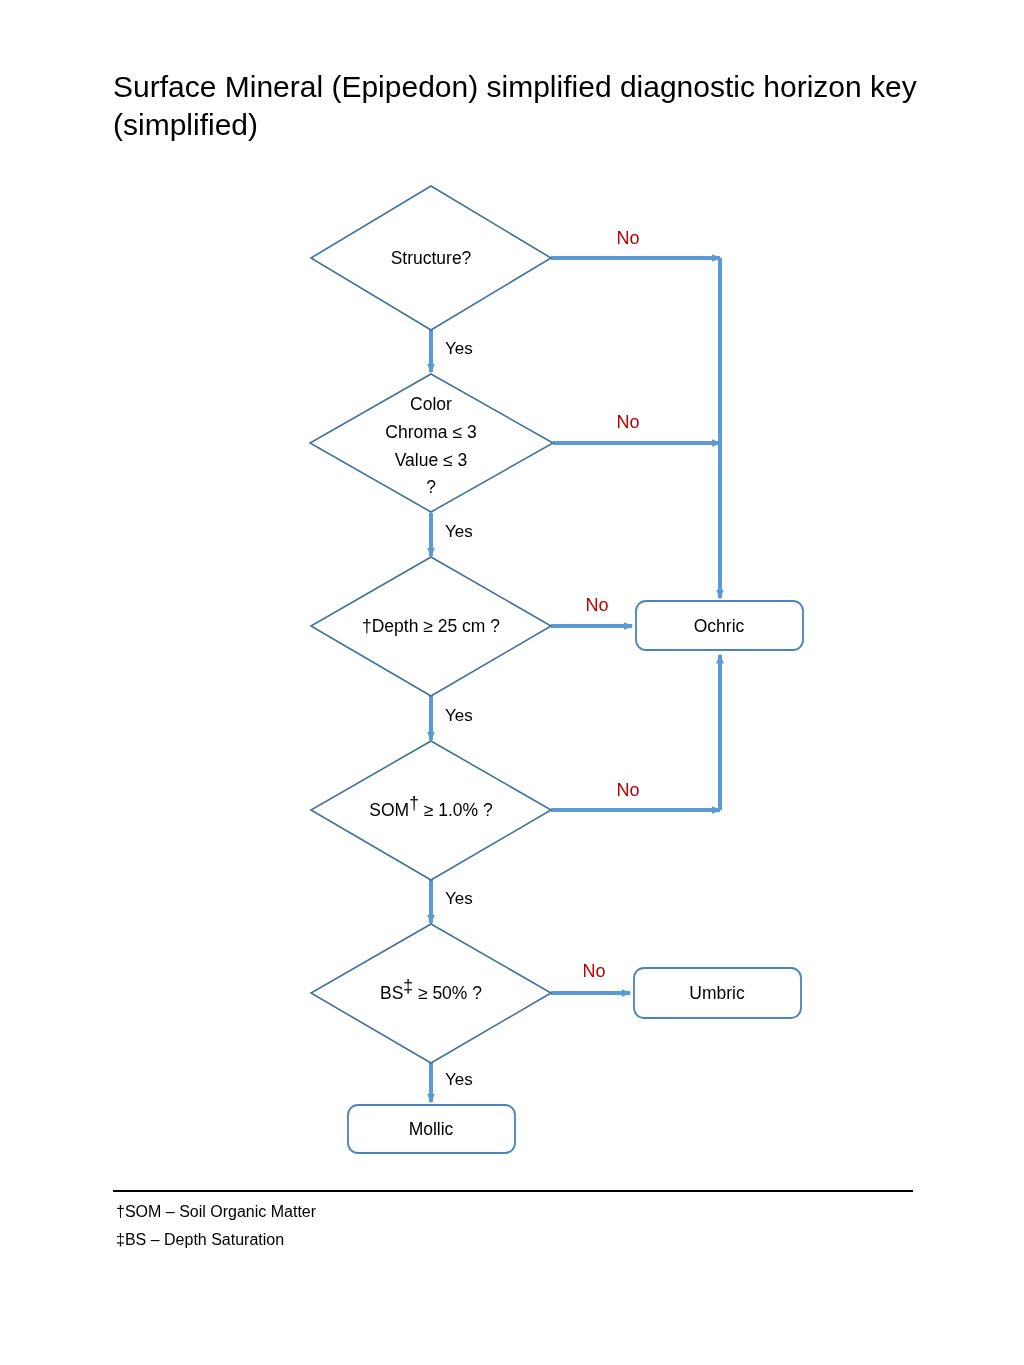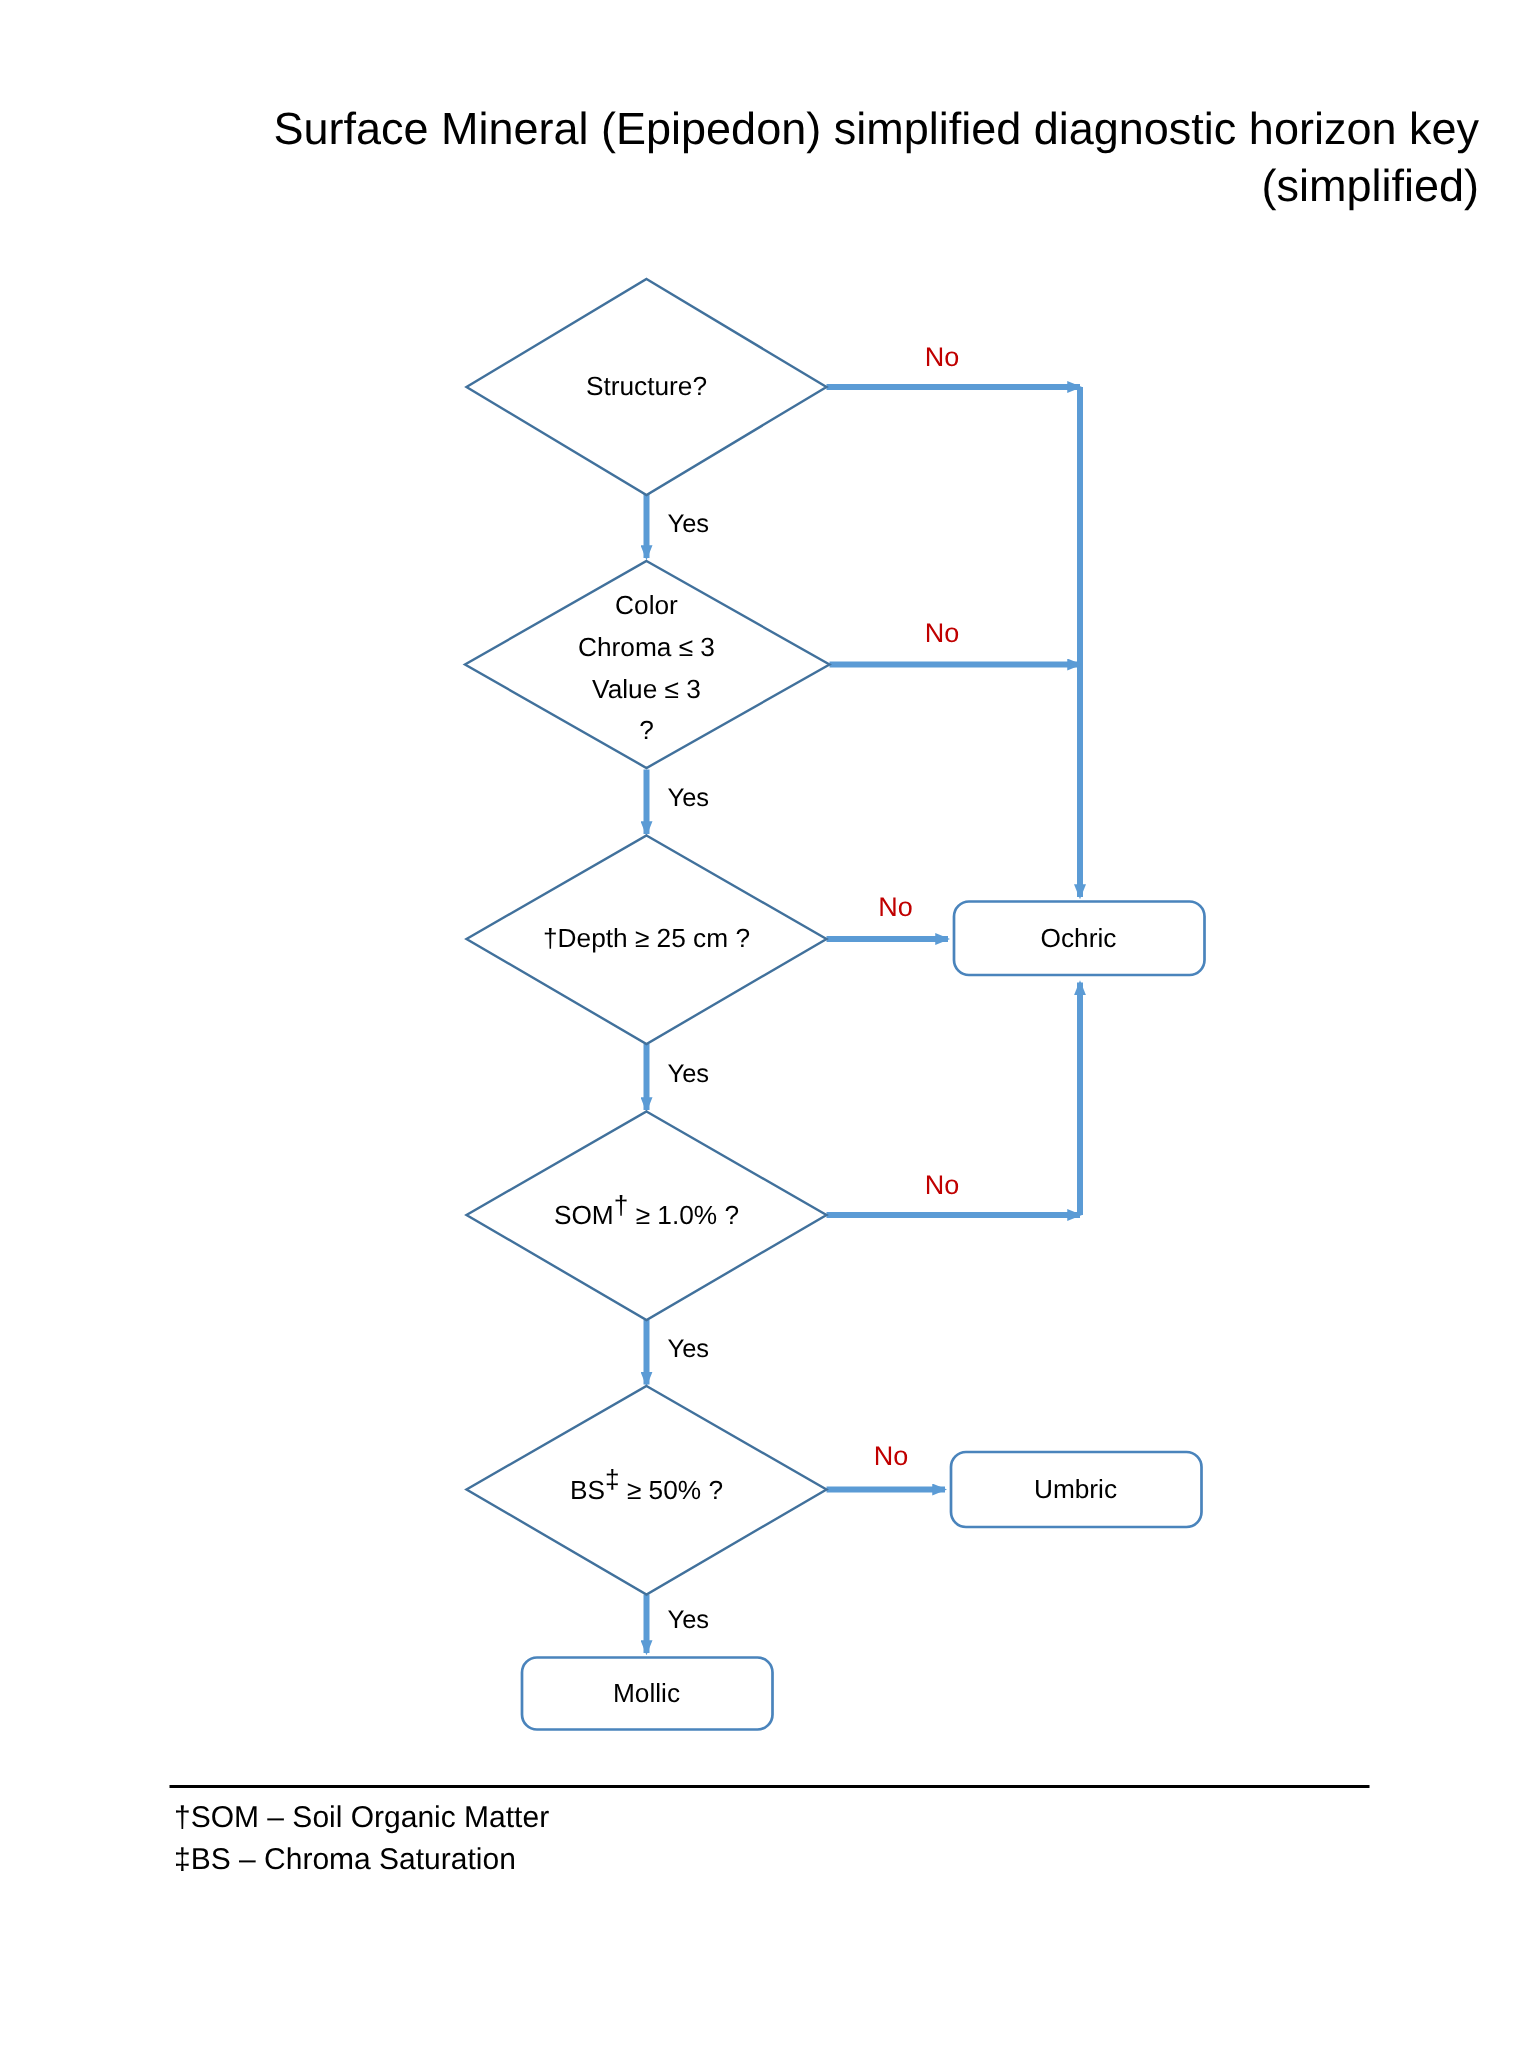--- a/index.html
+++ b/index.html
@@ -20,24 +20,23 @@
     position: absolute;
     left: 0;
     top: 0;
     width: 1024px;
     height: 1365px;
   }
 
   
   #title-block {
     position: absolute;
-    left: 126px;
+    left: 113px;
     top: 68px;
     width: 860px;
-    text-align: right;
   }
   #title-block .title-line {
     font-size: 30px;
     line-height: 38px;
     font-weight: 400;
     color: #000000;
     white-space: pre;
   }
 
   
@@ -95,21 +94,21 @@
     height: 0;
     border-top: 2.5px solid #000000;
   }
   #footnotes {
     position: absolute;
     left: 116px;
     top: 1198px;
     width: 700px;
   }
   #footnotes .footnote-line {
-    font-size: 20px;
+    font-size: 16px;
     line-height: 28px;
     color: #000000;
     white-space: pre;
   }
 </style>
 </head>
 <body>
 
 <div id="slide">
 
@@ -222,16 +221,16 @@
     <g>
       <rect class="box-shape" x="348" y="1105" width="167" height="48" rx="10" ry="10"></rect>
       <text class="node-text" x="431" y="1130">Mollic</text>
     </g>
   </svg>
 
   <div id="footer-rule"></div>
 
   <div id="footnotes">
     <div class="footnote-line">†SOM – Soil Organic Matter</div>
-    <div class="footnote-line">‡BS – Chroma Saturation</div>
+    <div class="footnote-line">‡BS – Depth Saturation</div>
   </div>
 
 </div>
 
 </body></html>

